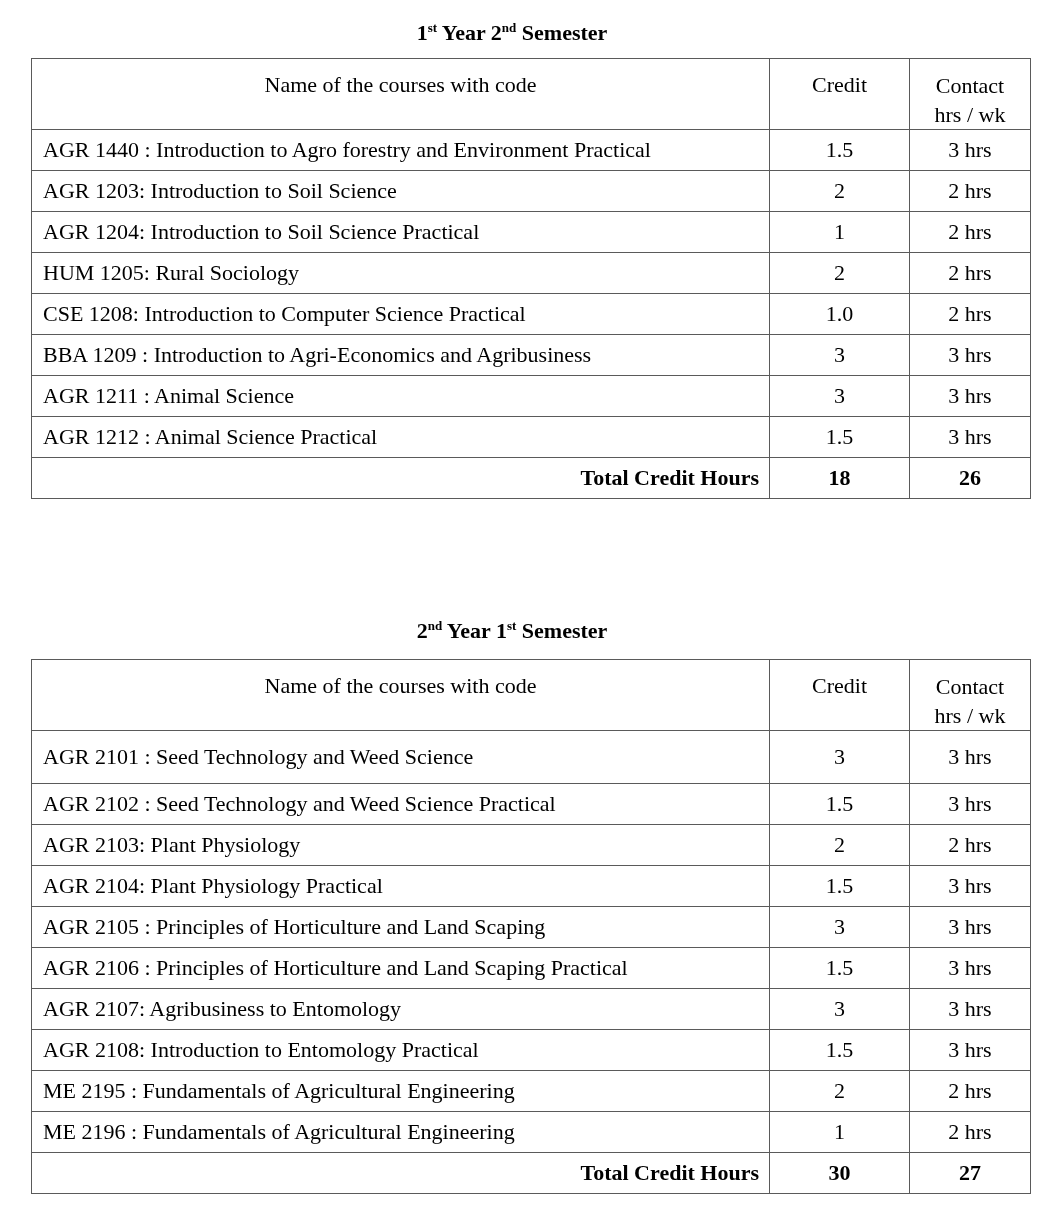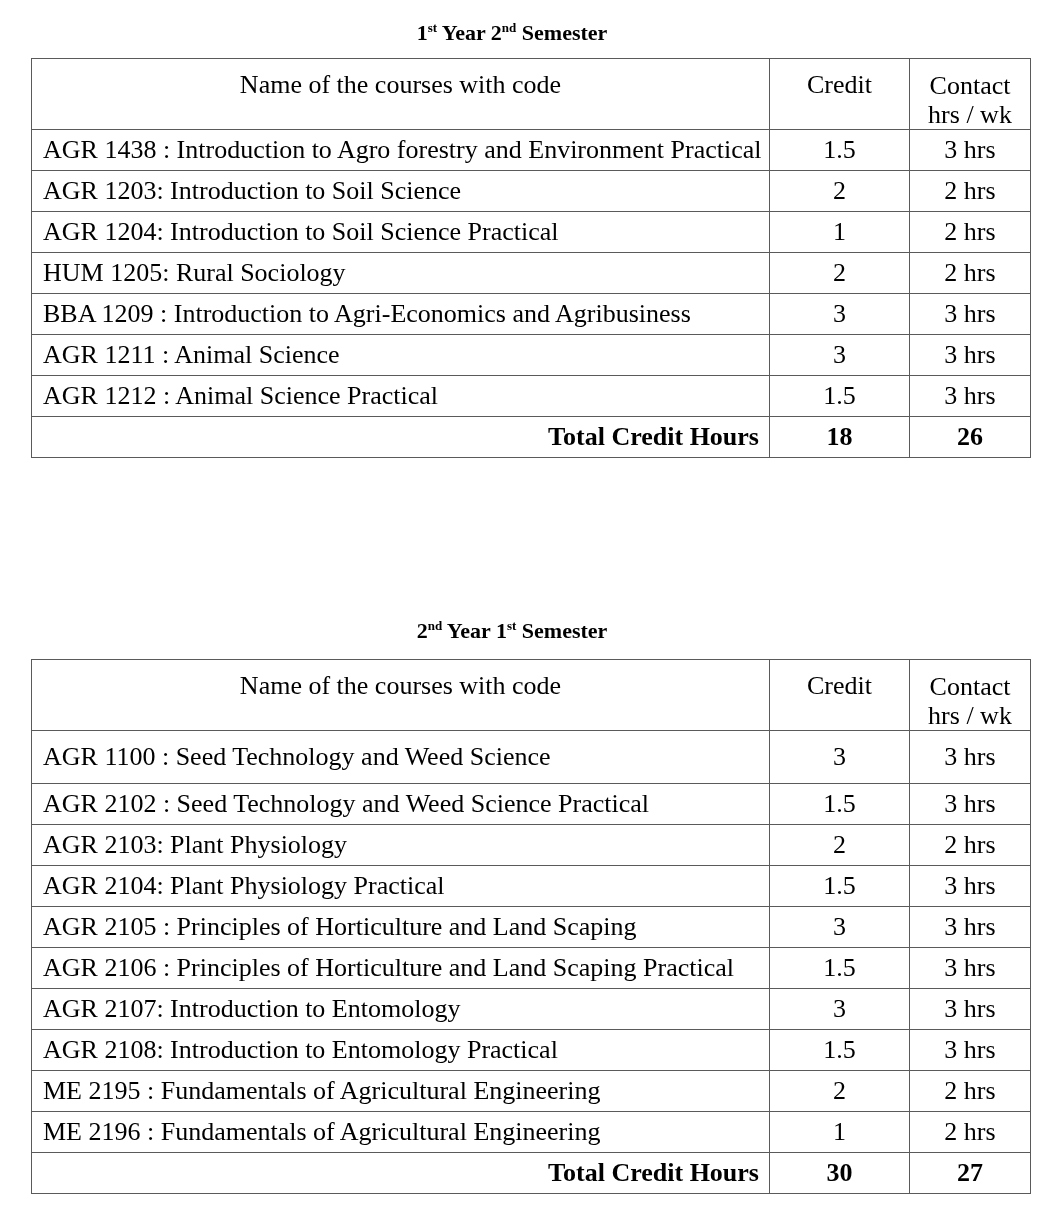--- a/index.html
+++ b/index.html
@@ -11,21 +11,21 @@
       position: absolute; left: 0; width: 1024px; text-align: center;
       font-weight: bold; font-size: 22px; line-height: 26px; margin: 0;
     }
     .section-title sup { font-size: 13px; line-height: 0; vertical-align: 8px; }
     #title1 { top: 20px; }
     #title2 { top: 618px; }
 
     table.courses {
       position: absolute; left: 31px; width: 999px;
       border-collapse: collapse; table-layout: fixed;
-      font-size: 26px;
+      font-size: 22px;
     }
     #table1 { top: 58px; }
     #table2 { top: 659px; }
     table.courses col.c-name { width: 738px; }
     table.courses col.c-credit { width: 140px; }
     table.courses col.c-contact { width: 121px; }
     table.courses td, table.courses th {
       border: 1.5px solid #5a5a5a; padding: 0; font-weight: normal;
     }
     table.courses thead th {
@@ -56,37 +56,42 @@
     </colgroup>
   <thead>
     <tr>
       <th>Name of the courses with code</th>
       <th>Credit</th>
       <th class="contact-head"><span>Contact</span><br><span>hrs / wk</span></th>
     </tr>
   </thead>
   <tbody id="tbody1">
       <tr>
-        <td class="name">AGR 1438 : Introduction to Agro forestry and Environment Practical</td>
+        <td class="name">AGR 1440 : Introduction to Agro forestry and Environment Practical</td>
         <td class="num">1.5</td>
         <td class="num">3 hrs</td>
       </tr>
       <tr>
         <td class="name">AGR 1203: Introduction to Soil Science</td>
         <td class="num">2</td>
         <td class="num">2 hrs</td>
       </tr>
       <tr>
         <td class="name">AGR 1204: Introduction to Soil Science Practical</td>
         <td class="num">1</td>
         <td class="num">2 hrs</td>
       </tr>
       <tr>
         <td class="name">HUM 1205: Rural Sociology</td>
         <td class="num">2</td>
+        <td class="num">2 hrs</td>
+      </tr>
+      <tr>
+        <td class="name">CSE 1208: Introduction to Computer Science Practical</td>
+        <td class="num">1.0</td>
         <td class="num">2 hrs</td>
       </tr>
       <tr>
         <td class="name">BBA 1209 : Introduction to Agri-Economics and Agribusiness</td>
         <td class="num">3</td>
         <td class="num">3 hrs</td>
       </tr>
       <tr>
         <td class="name">AGR 1211 : Animal Science</td>
         <td class="num">3</td>
@@ -115,21 +120,21 @@
     </colgroup>
   <thead>
     <tr>
       <th>Name of the courses with code</th>
       <th>Credit</th>
       <th class="contact-head"><span>Contact</span><br><span>hrs / wk</span></th>
     </tr>
   </thead>
   <tbody id="tbody2">
       <tr class="tall">
-        <td class="name">AGR 1100 : Seed Technology and Weed Science</td>
+        <td class="name">AGR 2101 : Seed Technology and Weed Science</td>
         <td class="num">3</td>
         <td class="num">3 hrs</td>
       </tr>
       <tr>
         <td class="name">AGR 2102 : Seed Technology and Weed Science Practical</td>
         <td class="num">1.5</td>
         <td class="num">3 hrs</td>
       </tr>
       <tr>
         <td class="name">AGR 2103: Plant Physiology</td>
@@ -145,21 +150,21 @@
         <td class="name">AGR 2105 : Principles of Horticulture and Land Scaping</td>
         <td class="num">3</td>
         <td class="num">3 hrs</td>
       </tr>
       <tr>
         <td class="name">AGR 2106 : Principles of Horticulture and Land Scaping Practical</td>
         <td class="num">1.5</td>
         <td class="num">3 hrs</td>
       </tr>
       <tr>
-        <td class="name">AGR 2107: Introduction to Entomology</td>
+        <td class="name">AGR 2107: Agribusiness to Entomology</td>
         <td class="num">3</td>
         <td class="num">3 hrs</td>
       </tr>
       <tr>
         <td class="name">AGR 2108: Introduction to Entomology Practical</td>
         <td class="num">1.5</td>
         <td class="num">3 hrs</td>
       </tr>
       <tr>
         <td class="name">ME 2195 : Fundamentals of Agricultural Engineering</td>

